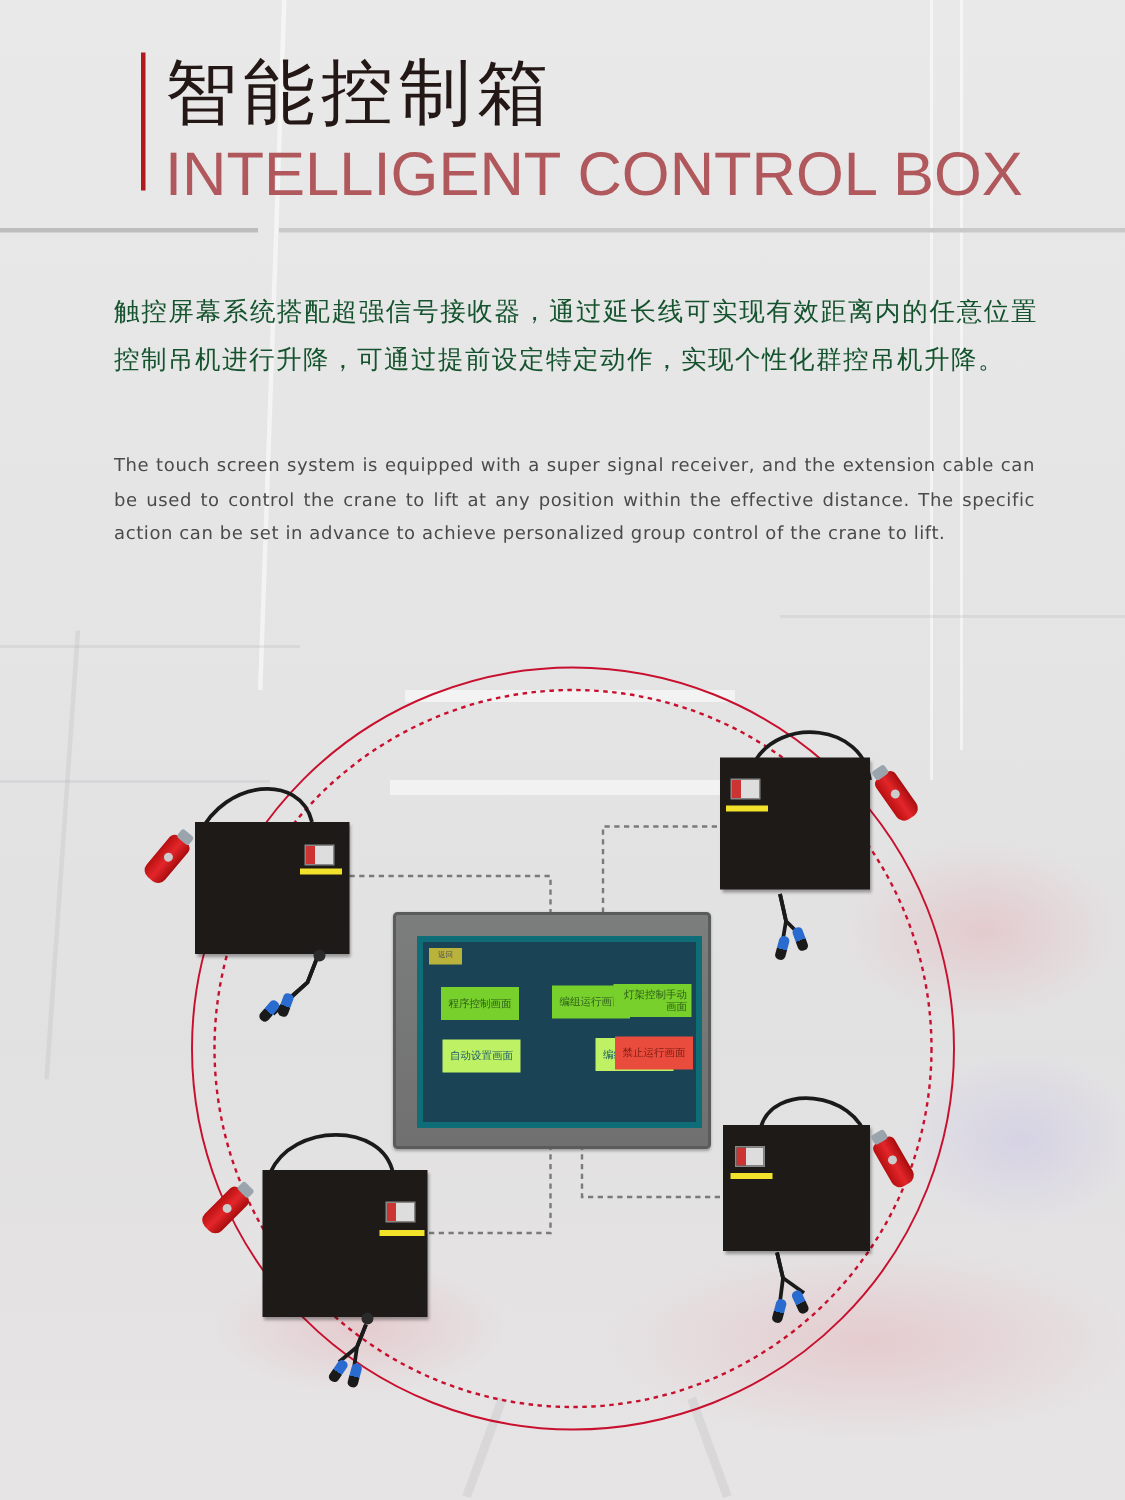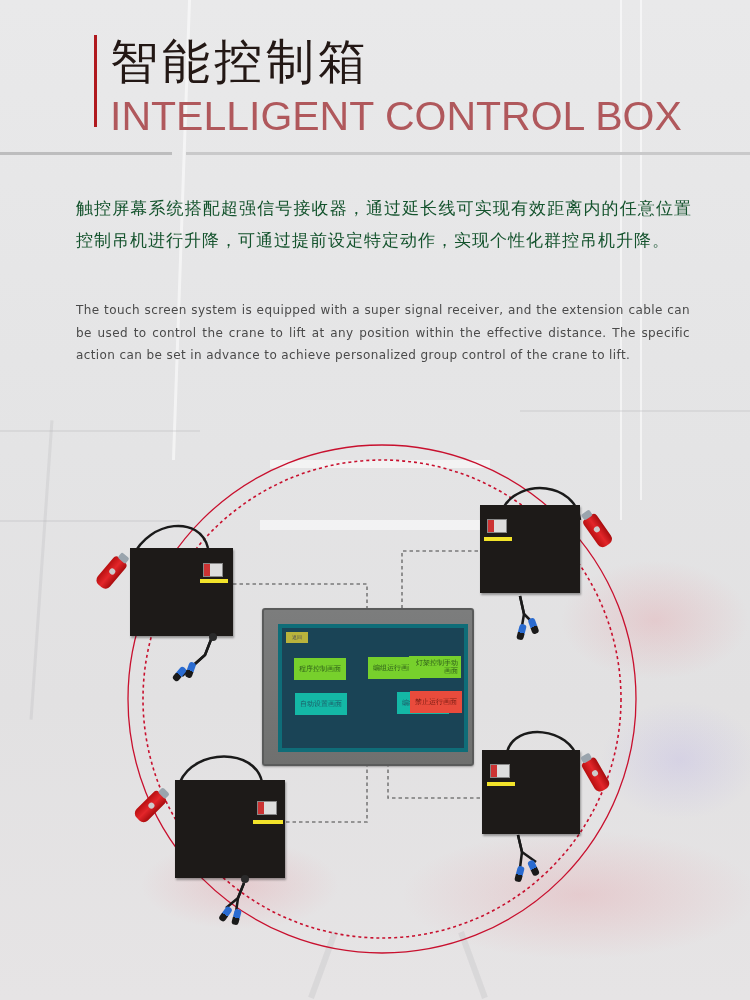--- a/index.html
+++ b/index.html
@@ -84,21 +84,21 @@
     background: #b9b33c; font-size: 5px; color: #555; text-align: center; line-height: 11px;
   }
   .screen-btn {
     position: absolute; width: 52px; height: 22px;
     font-size: 7px; line-height: 8px; text-align: center;
     display: flex; align-items: center; justify-content: center;
     color: #2a4a20; padding: 1px 3px;
     font-family: "DejaVu Serif", serif;
   }
   .screen-btn.green { background: #77d02c; color: #2e5d1a; }
-  .screen-btn.cyan { background: #14b8a6; color: #1d5a66; }
+  .screen-btn.cyan { background: #bef264; color: #1d5a66; }
   .screen-btn.red { background: #e94b3c; color: #7a1d14; }
 
   
   .cbox {
     position: absolute; background: #1d1a18;
     box-shadow: 1px 2px 2px rgba(0,0,0,0.35);
   }
   .cbox .indicator {
     position: absolute; width: 20px; height: 14px;
     background: linear-gradient(90deg, #c33 0 35%, #ddd 35% 100%);

